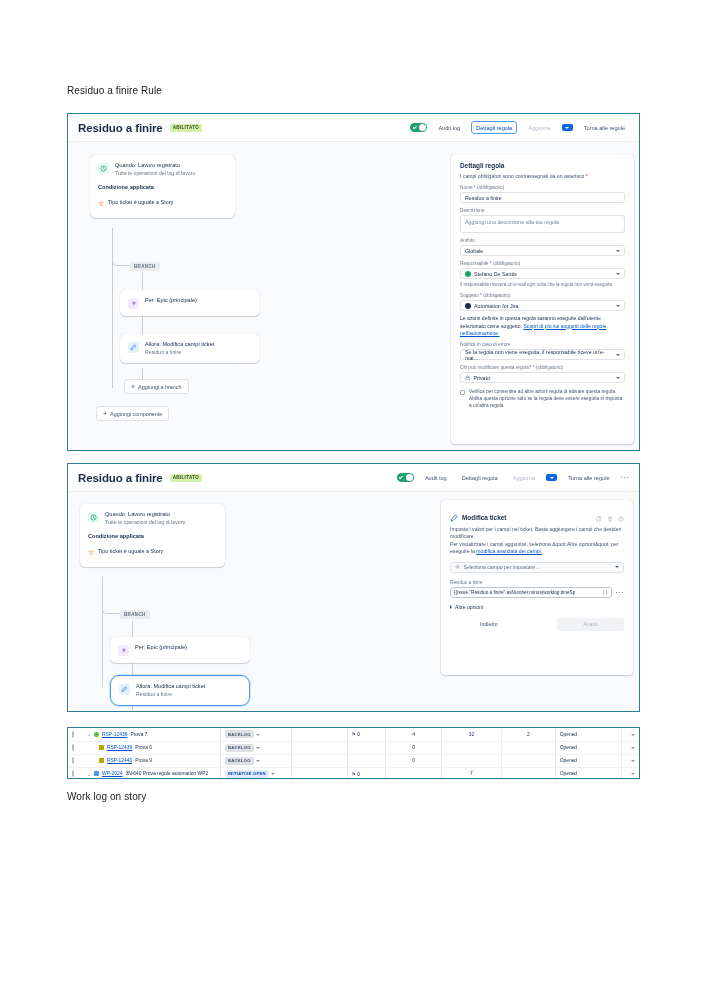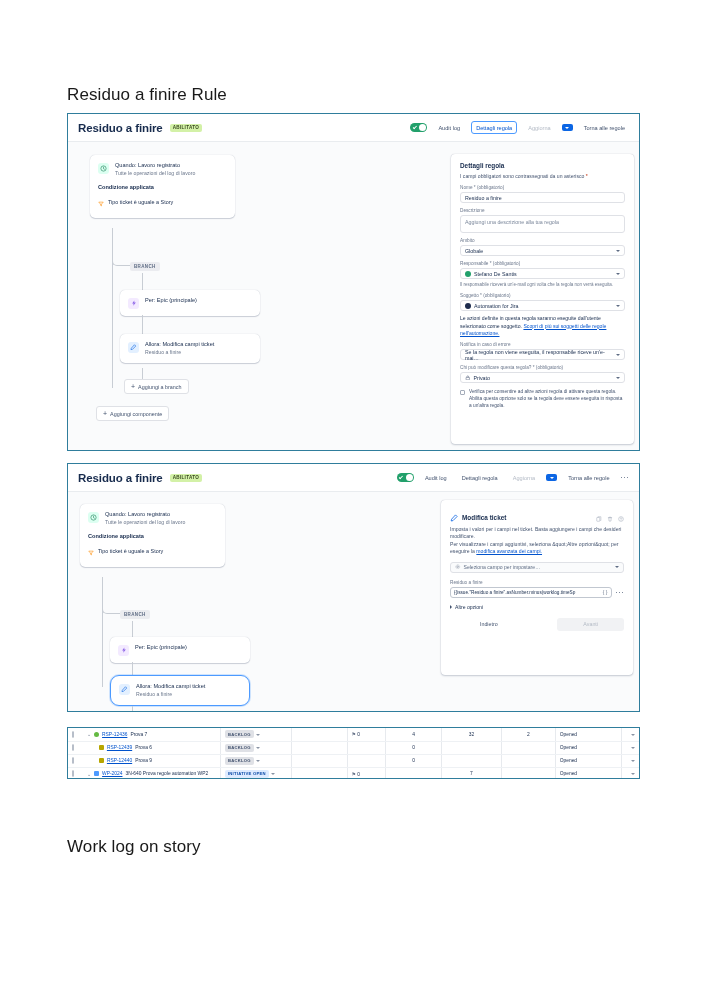--- a/index.html
+++ b/index.html
@@ -8,26 +8,26 @@
     width: 706px; height: 999px;
     background: #ffffff;
     font-family: "Liberation Sans", sans-serif;
     color: #172b4d;
     overflow: hidden;
   }
   .page { position: relative; width: 706px; height: 999px; }
 
   .caption {
     position: absolute;
-    font-size: 17px;
+    font-size: 10px;
     color: #1a1a1a;
     letter-spacing: .1px;
   }
   #cap-top { left: 67px; top: 85px; }
-  #cap-bottom { left: 67px; top: 837px; }
+  #cap-bottom { left: 67px; top: 791px; }
 
   
   .card {
     position: absolute;
     border: 1.2px solid #2f7d9c;
     background: #ffffff;
     overflow: hidden;
   }
   #card1 { left: 67px; top: 113px; width: 573px; height: 338px; }
   #card2 { left: 67px; top: 463px; width: 573px; height: 249px; }

